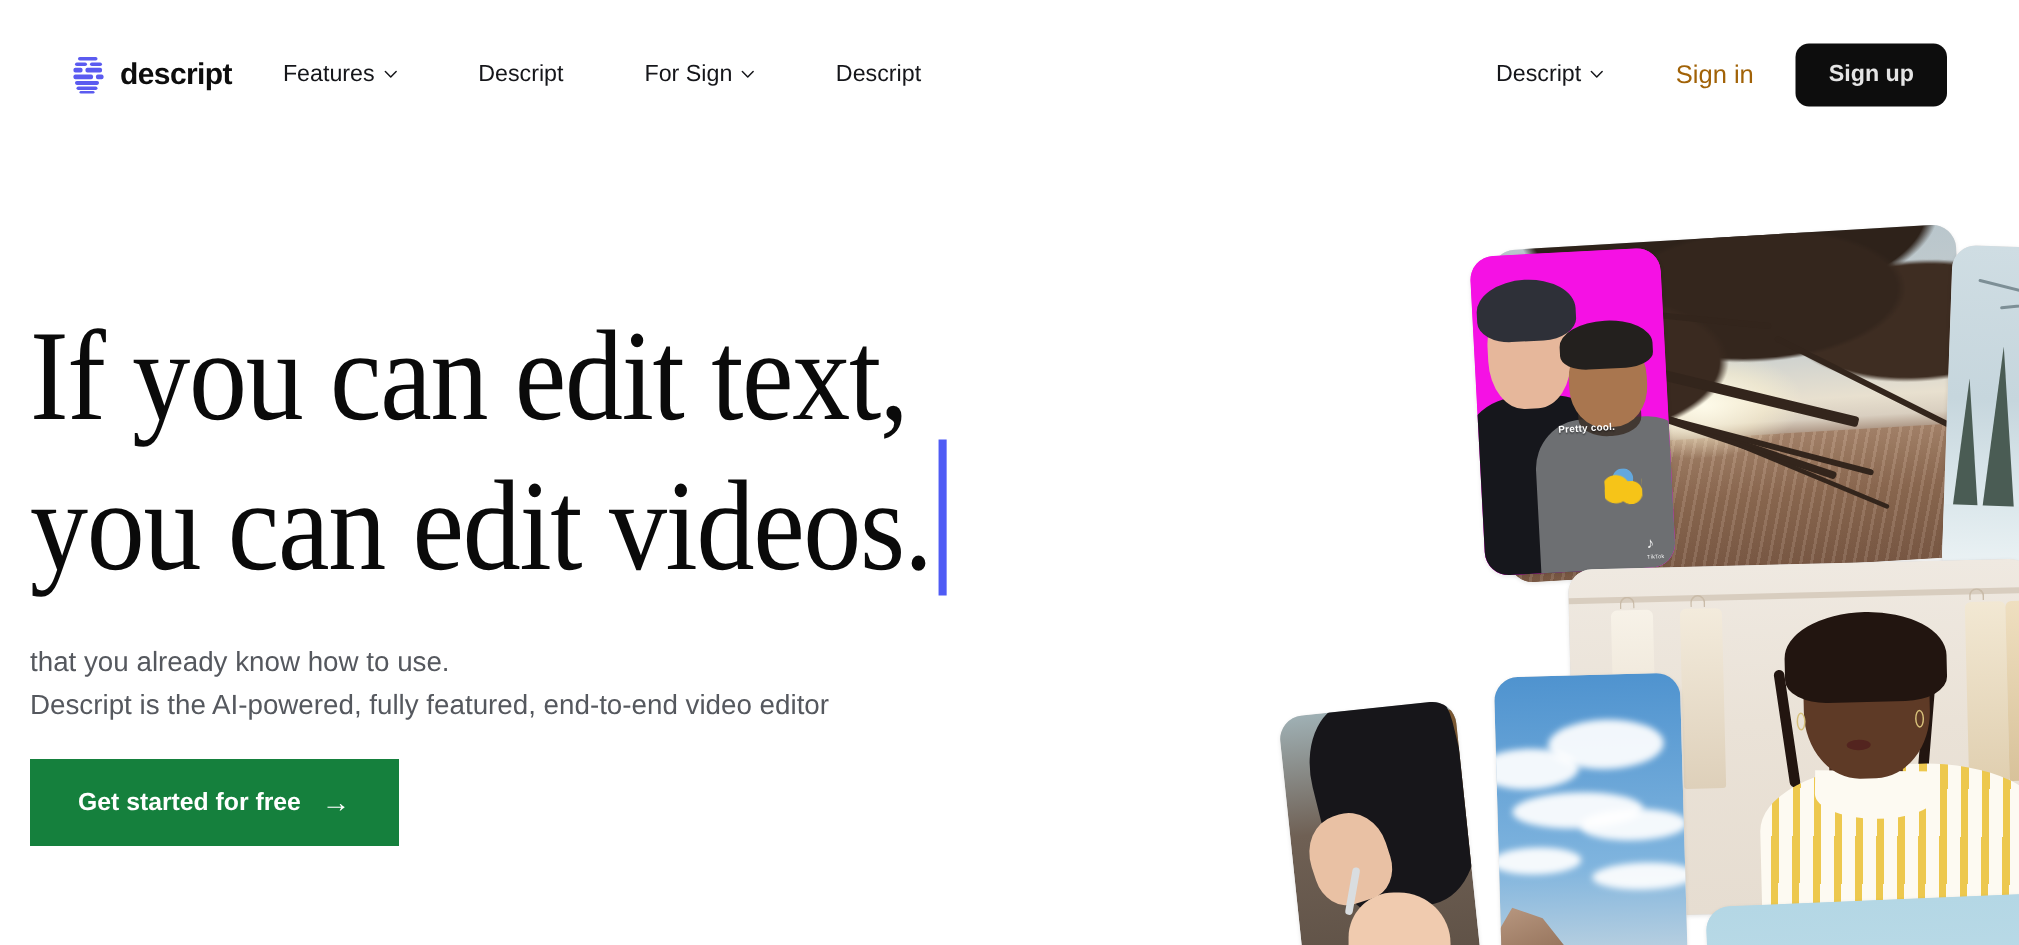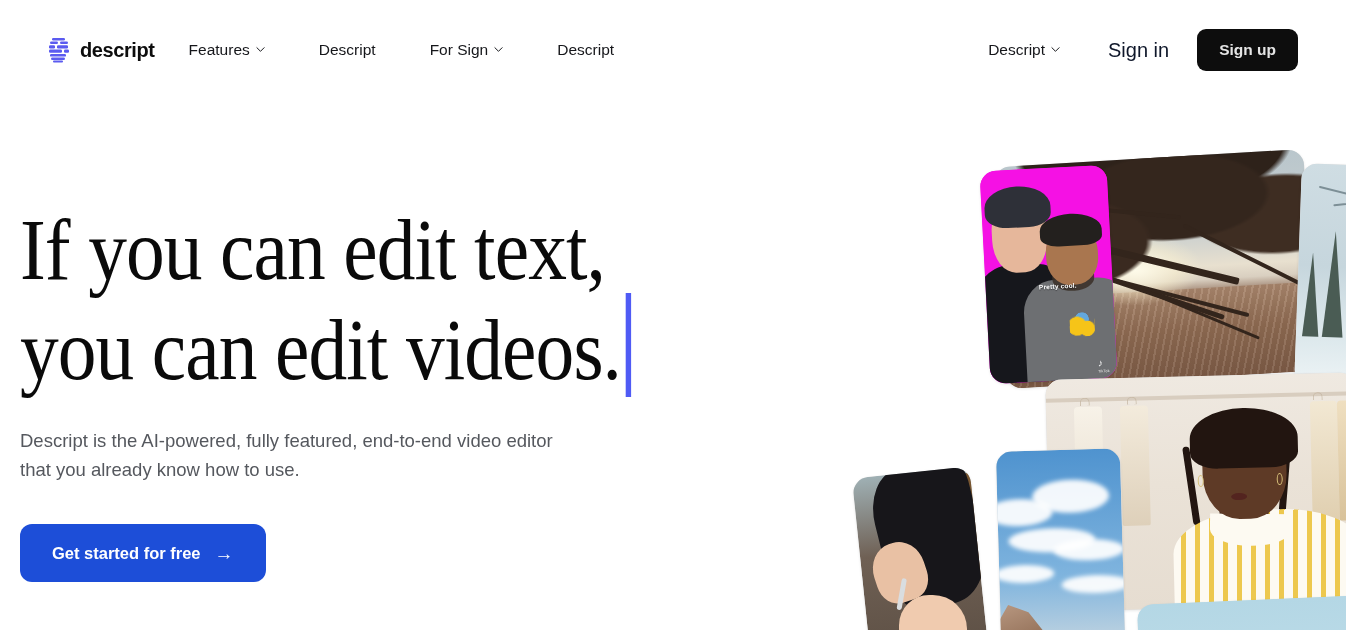--- a/index.html
+++ b/index.html
@@ -29,21 +29,21 @@
   .nav-item {
     display:flex; align-items:center; gap:6px;
     font-size:15.5px; color:#15161a; cursor:pointer;
     padding:8px 10px; white-space:nowrap;
   }
   .nav-item .label { line-height:1; }
   .chev { display:inline-block; width:9px; height:9px; position:relative; top:-1px; }
   .chev svg { display:block; }
 
   .nav-signin {
-    font-size:20px; color:#0f172a; cursor:pointer; padding:8px 14px;
+    font-size:17px; color:#a16207; cursor:pointer; padding:8px 14px;
     margin-right:14px; white-space:nowrap;
   }
   .btn-signup {
     background:#0d0d0d; color:#e5e5e5; border:none; border-radius:9px;
     font-family:"Liberation Sans", sans-serif;
     font-size:15.5px; font-weight:700; padding:0 22px; height:42px;
     cursor:pointer; white-space:nowrap;
   }
 
   
@@ -58,23 +58,23 @@
   .headline .l2 { position:relative; display:inline-block; }
   .caret {
     display:inline-block; width:6px; height:104px;
     background:#4f5bf5; vertical-align:-18px; margin-left:5px;
   }
   .subhead {
     margin-top:30px; font-size:18.5px; line-height:1.55; color:#55585e;
     max-width:640px;
   }
   .btn-cta {
-    margin-top:40px;
+    margin-top:22px;
     display:inline-flex; align-items:center; gap:14px;
-    background:#1d4ed8; color:#fff; border:none; border-radius:12px;
+    background:#15803d; color:#fff; border:none; border-radius:0;
     font-family:"Liberation Sans", sans-serif;
     font-size:16.5px; font-weight:700; height:58px; padding:0 32px;
     cursor:pointer;
   }
   .btn-cta .arrow { font-size:19px; font-weight:400; line-height:1; }
 
   
   .collage { position:absolute; left:840px; top:120px; width:506px; height:520px; z-index:10; }
   .card {
     position:absolute; border-radius:16px; overflow:hidden;
@@ -282,22 +282,22 @@
       <button class="btn-signup">Sign up</button>
     </div>
   </div>
 
   <div class="hero">
     <div class="headline">
       <div>If you can edit text,</div>
       <div class="l2"><span>you can edit videos.</span><span class="caret"></span></div>
     </div>
     <div class="subhead">
+      <div>that you already know how to use.</div>
       <div>Descript is the AI-powered, fully featured, end-to-end video editor</div>
-      <div>that you already know how to use.</div>
     </div>
     <button class="btn-cta">
       <span>Get started for free</span>
       <span class="arrow">→</span>
     </button>
   </div>
 
   <div class="collage">
 
     <div class="card c-tree">

